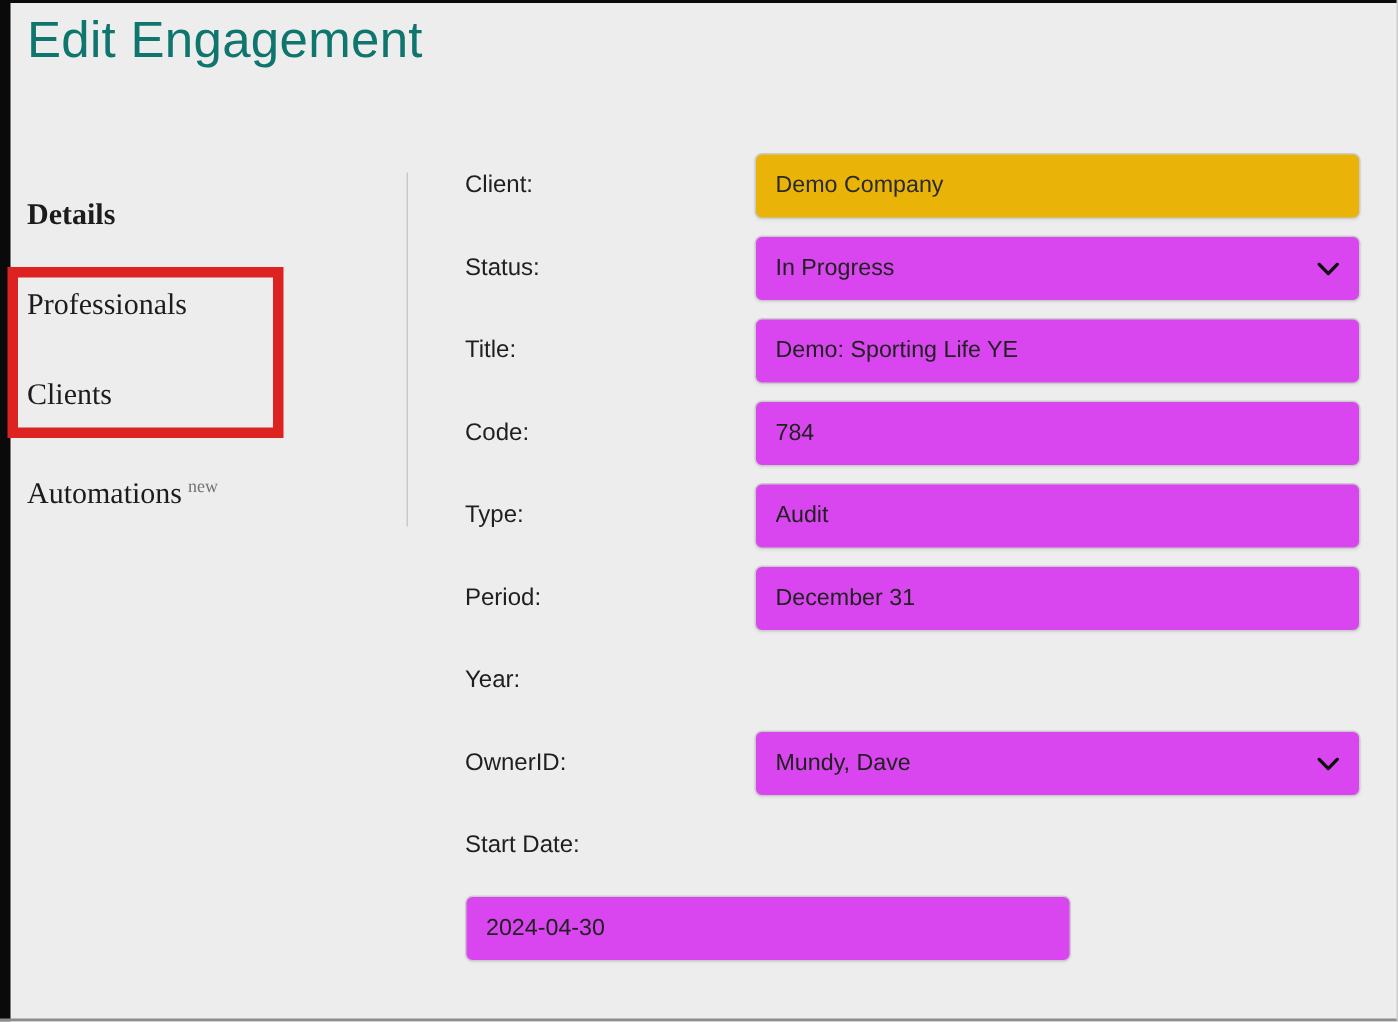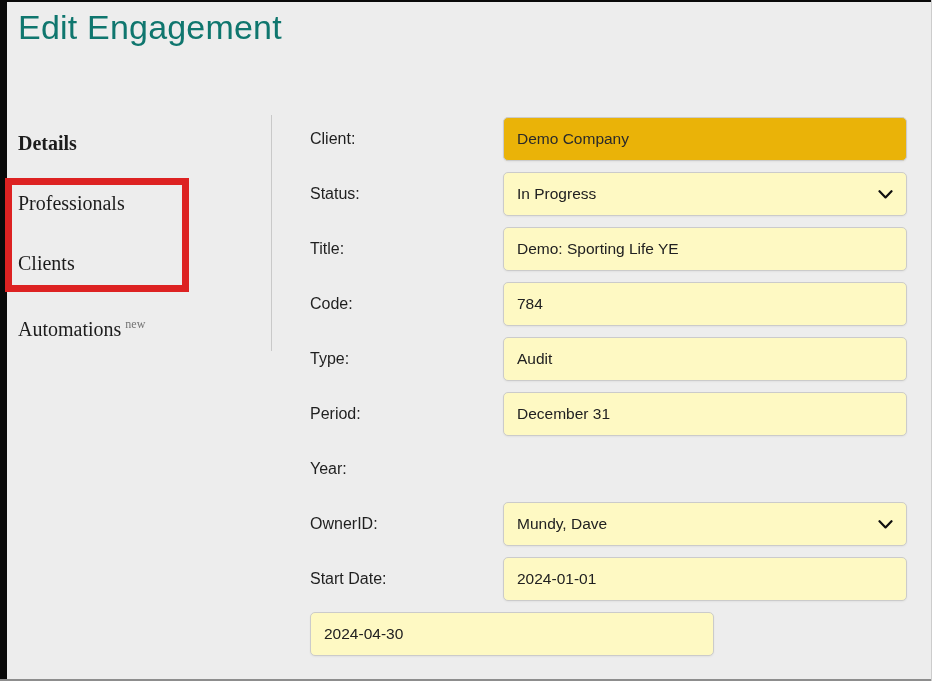--- a/index.html
+++ b/index.html
@@ -44,30 +44,30 @@
     pointer-events: none;
   }
 
   .sidebar-divider {
     position: absolute; left: 271px; top: 115px;
     width: 1px; height: 236px; background: #c9c9c9;
   }
 
   
   .form {
-    position: absolute; left: 310px; top: 117px;
+    position: absolute; left: 310px; top: 102px;
     display: flex; flex-direction: column; gap: 11px;
   }
   .row { display: flex; align-items: center; height: 44px; }
   .lbl {
     width: 193px; font-size: 16px; color: #1f1f1f;
   }
   .box {
     width: 404px; height: 44px;
-    background: #fef9c3;
+    background: #d946ef;
     border: 1px solid #cbcbcb;
     border-radius: 5px;
     font-family: "Liberation Sans", sans-serif;
     font-size: 15.5px; color: #212121;
     padding: 0 13px;
     box-shadow: 0 1px 2px rgba(0,0,0,0.05);
     outline: none;
   }
   .box.disabled { background: #eab308; color: #2a2a2a; }
   .box.select {
@@ -144,20 +144,19 @@
     <div class="box select">
       <span>Mundy, Dave</span>
       <svg class="chev" width="15" height="9" viewBox="0 0 15 9">
         <polyline points="1.5,1.2 7.5,7.4 13.5,1.2" fill="none" stroke="#0f0f0f" stroke-width="2.2" stroke-linecap="round" stroke-linejoin="round"></polyline>
       </svg>
     </div>
   </div>
 
   <div class="row">
     <span class="lbl">Start Date:</span>
-    <input class="box" value="2024-01-01" style="">
   </div>
 
   <div class="row">
     <input class="box" value="2024-04-30" style="">
   </div>
 
 </div>
 
 </body></html>

